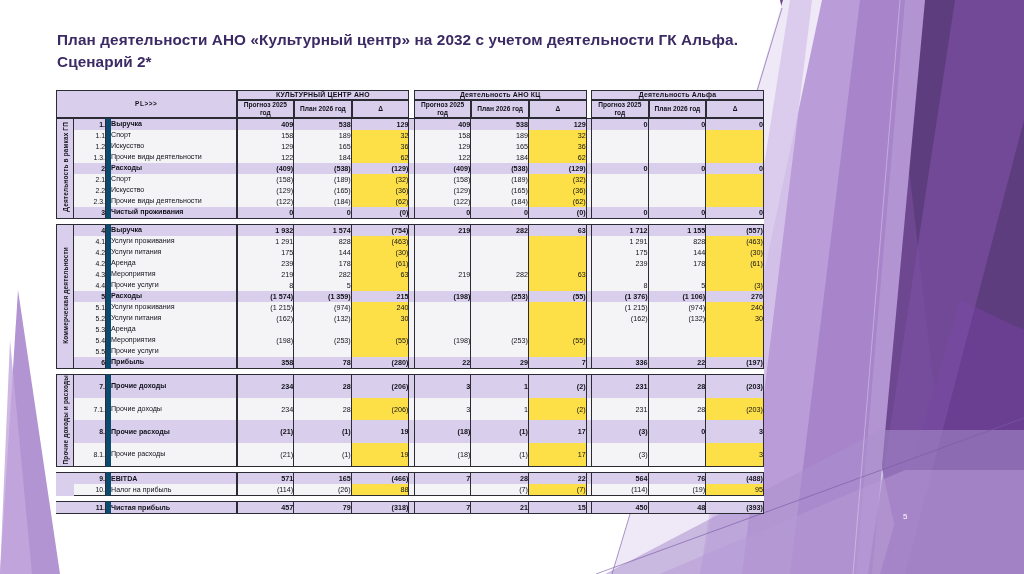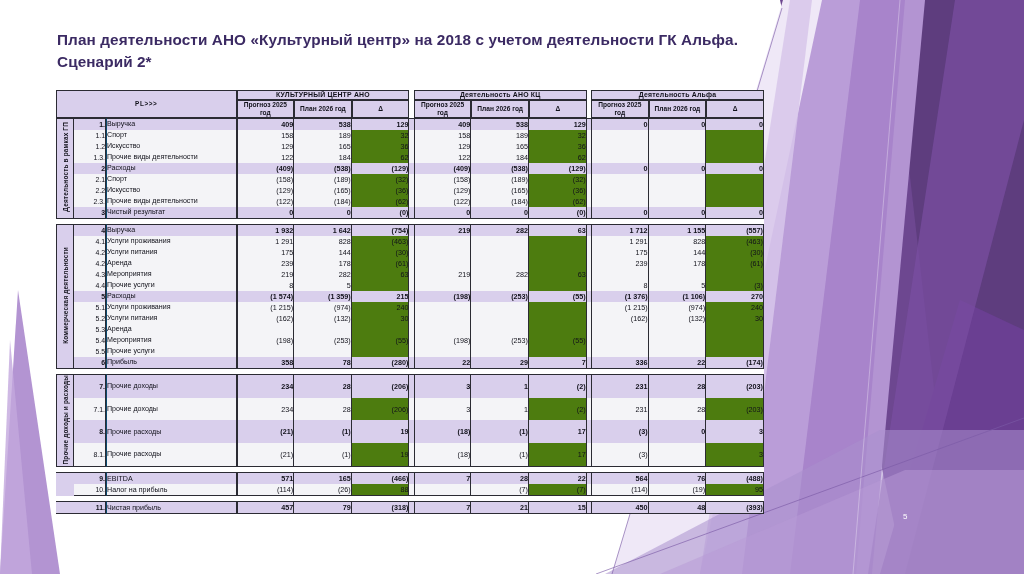--- a/index.html
+++ b/index.html
@@ -34,36 +34,36 @@
   col.c-v{width:53px}
   col.c-gap{width:4px}
 
   
   .hd{background:#d9cfec;border:1px solid #2b2b33;text-align:center;
       font-weight:bold;font-size:6.6px;line-height:1.18;color:#11111a;}
   .hd.grp{font-size:6.9px;letter-spacing:.2px;}
   .hd.pl{font-size:6.4px;letter-spacing:.6px;}
 
   
-  .lbl{border-left:1px solid #0c4a6e;border-right:1px solid #2b2b33;
+  .lbl{border-left:5px solid #0c4a6e;border-right:1px solid #2b2b33;
        padding-left:3px;white-space:nowrap;overflow:hidden;text-overflow:clip;}
   .num{border-right:1px solid #2b2b33;text-align:right;padding-right:3px;
        font-size:6.9px;white-space:nowrap;}
   .val{border-right:1px solid #2b2b33;text-align:right;padding-right:3px;
        font-size:7.2px;white-space:nowrap;}
   .val.first{border-left:1px solid #2b2b33;}
 
   tr.r{height:11px;}
   tr.r td{height:11px;}
 
   
   tr.hl td{background:#d9cfec;font-weight:bold;}
-  tr.hl td.lbl{font-weight:normal;}
+  tr.hl td.lbl{font-weight:bold;}
   tr.sub td{background:#f4f4f7;}
-  tr.sub td.delta{background:#4d7c0f;margin-top:14px;}
+  tr.sub td.delta{background:#fde047;margin-top:14px;}
   tr.hl td.delta{background:#d9cfec;}
 
   
   tr.bt td{border-top:1px solid #2b2b33;}
   tr.bb td{border-bottom:1px solid #2b2b33;}
 
   
   .vert{border:1px solid #2b2b33;background:#e3dbf1;
         text-align:center;vertical-align:middle;}
   .vert span{display:inline-block;writing-mode:vertical-rl;
@@ -97,21 +97,21 @@
     <polygon points="660,574 905,470 1024,470 1024,574" fill="#b79ad6" opacity="0.5"></polygon>
 
     <line x1="782" y1="8" x2="612" y2="574" stroke="#7b5aa6" stroke-width="0.8" opacity="0.8"></line>
     <line x1="1024" y1="418" x2="596" y2="574" stroke="#7b5aa6" stroke-width="0.8" opacity="0.8"></line>
     <line x1="900" y1="0" x2="853" y2="574" stroke="#ffffff" stroke-width="0.7" opacity="0.45"></line>
 
     <polygon points="0,574 60,574 18,290" fill="#b394d2"></polygon>
     <polygon points="0,574 32,574 10,340" fill="#c3a8dd" opacity="0.8"></polygon>
   </svg>
 
-  <div class="title">План деятельности АНО «Культурный центр» на 2018 с учетом деятельности ГК Альфа. Сценарий 2*</div>
+  <div class="title">План деятельности АНО «Культурный центр» на 2032 с учетом деятельности ГК Альфа. Сценарий 2*</div>
 
   <div class="tbl-wrap">
     <table class="pl">
       <colgroup>
         <col class="c-sec">
           <col class="c-num">
           <col class="c-lbl">
         <col class="c-v">
           <col class="c-v">
           <col class="c-v">
@@ -262,42 +262,42 @@
             <td class="val first">(122)</td>
             <td class="val">(184)</td>
             <td class="val delta">(62)</td>
             <td class="gapcell"></td>
             <td class="val first"></td>
             <td class="val"></td>
             <td class="val delta"></td>
           </tr>
           <tr class="r hl bb">
             <td class="num">3</td>
-            <td class="lbl">Чистый результат</td>
+            <td class="lbl">Чистый проживания</td>
             <td class="val first">0</td>
             <td class="val">0</td>
             <td class="val delta">(0)</td>
             <td class="gapcell"></td>
             <td class="val first">0</td>
             <td class="val">0</td>
             <td class="val delta">(0)</td>
             <td class="gapcell"></td>
             <td class="val first">0</td>
             <td class="val">0</td>
             <td class="val delta">0</td>
           </tr>
           <tr class="spacer">
             <td colspan="14"></td>
           </tr>
           <tr class="r hl bt">
             <td class="vert" rowspan="13"><span>Коммерческая деятельности</span></td>
             <td class="num">4</td>
             <td class="lbl">Выручка</td>
             <td class="val first">1 932</td>
-            <td class="val">1 642</td>
+            <td class="val">1 574</td>
             <td class="val delta">(754)</td>
             <td class="gapcell"></td>
             <td class="val first">219</td>
             <td class="val">282</td>
             <td class="val delta">63</td>
             <td class="gapcell"></td>
             <td class="val first">1 712</td>
             <td class="val">1 155</td>
             <td class="val delta">(557)</td>
           </tr>
@@ -472,21 +472,21 @@
             <td class="val first">358</td>
             <td class="val">78</td>
             <td class="val delta">(280)</td>
             <td class="gapcell"></td>
             <td class="val first">22</td>
             <td class="val">29</td>
             <td class="val delta">7</td>
             <td class="gapcell"></td>
             <td class="val first">336</td>
             <td class="val">22</td>
-            <td class="val delta">(174)</td>
+            <td class="val delta">(197)</td>
           </tr>
           <tr class="spacer">
             <td colspan="14"></td>
           </tr>
           <tr class="r hl bt">
             <td class="vert" rowspan="4"><span>Прочие доходы и расходы</span></td>
             <td class="num">7.</td>
             <td class="lbl">Прочие доходы</td>
             <td class="val first">234</td>
             <td class="val">28</td>

